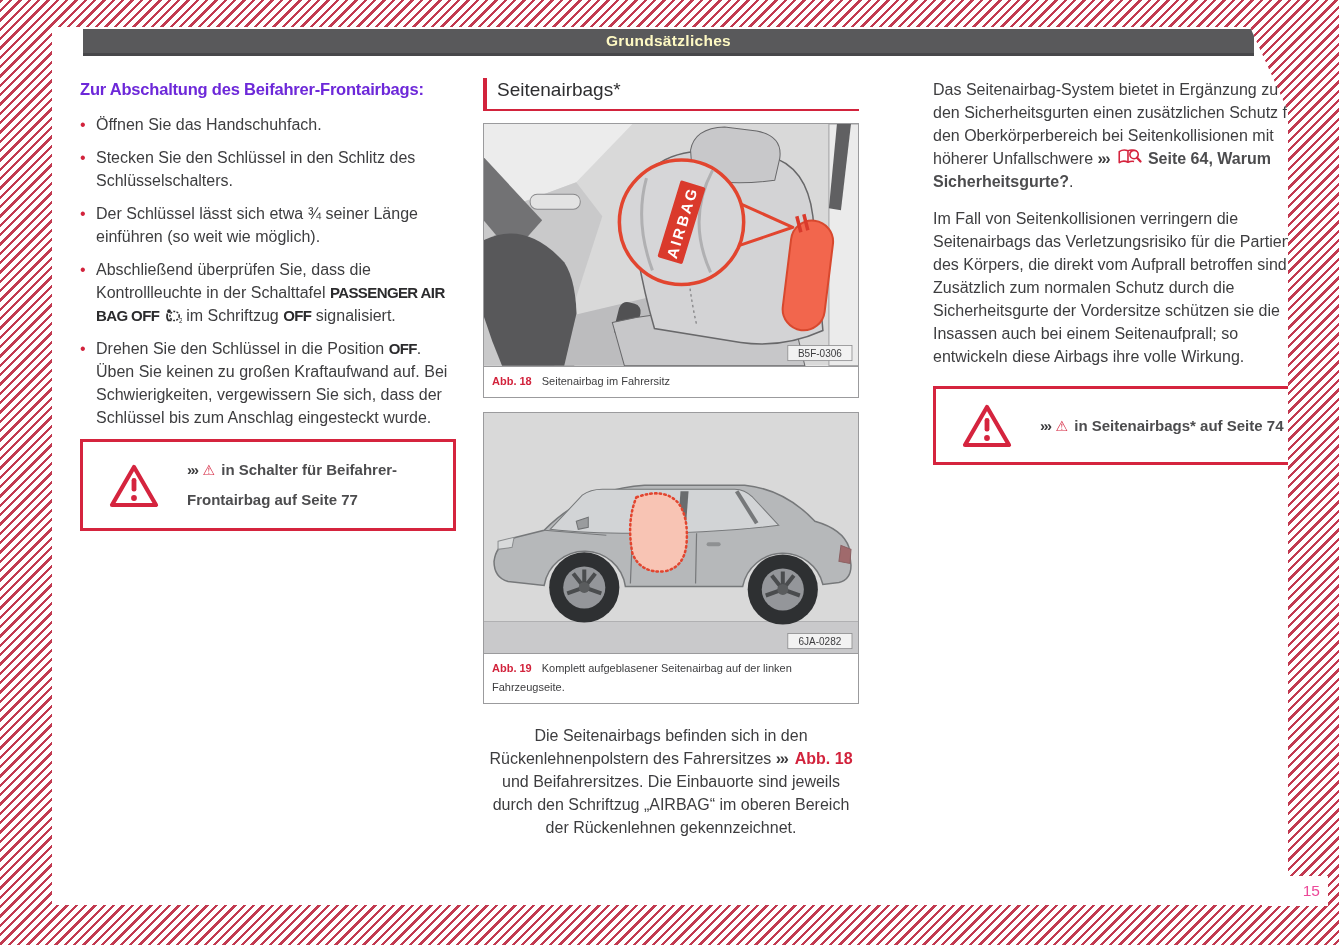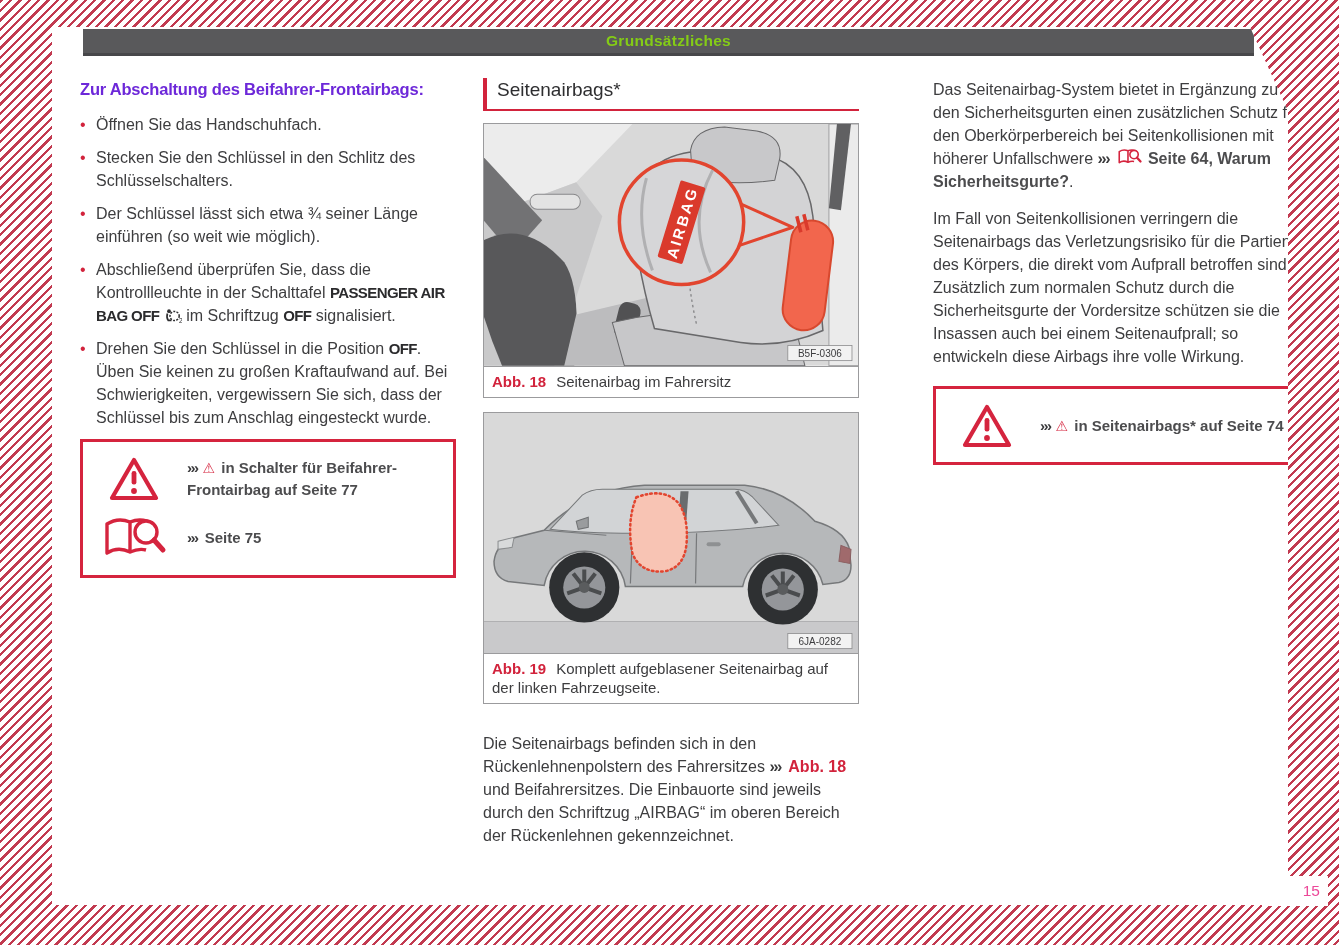--- a/index.html
+++ b/index.html
@@ -18,21 +18,21 @@
     clip-path: polygon(0 0, 1198px 0, 1236px 84px, 1236px 100%, 0 100%);
   }
 
   .header-bar {
     position:absolute; left:31px; top:2px; width:1171px; height:27px;
     background: var(--header-gray,#59595b);
     border-bottom:3px solid #47474a;
     display:flex; align-items:center; justify-content:center;
   }
   .header-bar span {
-    color:#84cc16; font-weight:700; font-size:15.5px; letter-spacing:.3px;
+    color:#fef9c3; font-weight:700; font-size:15.5px; letter-spacing:.3px;
   }
 
   .col { position:absolute; top:51px; width:376px; font-size:16px;
          line-height:23px; color:var(--body-text,#3d3d3f); }
   .col1 { left:28px; }
   .col2 { left:431px; }
   .col3 { left:833px;margin-left:48px; }
 
   .col1 h2 { font-size:16.5px; line-height:23px; color:#6d28d9;
              margin-bottom:12px; letter-spacing:-.2px; }
@@ -41,41 +41,41 @@
   .bullet::before { content:"•"; color:var(--accent-red,#d2233c);
     display:inline-block; width:16px; margin-left:-16px; }
 
   .cnd { font-weight:700; letter-spacing:-.6px; font-size:15px; color:#2b2b2d; }
 
   .wbox { border:3px solid var(--warning-red,#d5243e); background:#fff;
           padding:8px 10px; }
   .wbox-left { }
   .wrow { display:flex; align-items:center; gap:14px; padding:5px 2px; }
   .wicon { width:78px; display:flex; justify-content:center; flex:0 0 78px; }
-  .wtext { font-size:15px; line-height:21px; font-weight:700; color:#4c4c4e; }
+  .wtext { font-size:15px; line-height:30px; font-weight:700; color:#4c4c4e; }
 
   .chev { font-weight:700; letter-spacing:-1.5px; color:#3a3a3c; padding-right:3px; }
   .warn-glyph { color:var(--warning-red,#d5243e); font-size:14px; font-weight:400; padding:0 2px; }
   .figref { color:var(--accent-red,#d2233c); font-weight:700; }
   .pageref { font-weight:700; color:#4c4c4e; }
 
   .sec-head { font-size:19px; line-height:23px; font-weight:400; color:#2e2e30;
     border-left:4px solid var(--accent-red,#d2233c);
     border-bottom:2px solid var(--accent-red,#d2233c);
     padding:0 0 8px 10px; }
 
   .figure { border:1px solid #9b9b9d; background:#fff; }
   .fig18 { margin-top:12px; }
   .fig19 { margin-top:14px; }
   .figure svg { display:block; width:100%; height:auto; }
   .caption { border-top:1px solid #9b9b9d; padding:5px 8px 6px;
-             font-size:15px; line-height:19px; color:#3d3d3f; }
+             font-size:11px; line-height:19px; color:#3d3d3f; }
   .cap-label { color:var(--accent-red,#d2233c); font-weight:700; margin-right:10px; }
 
-  .midpara { margin-top:28px; }
+  .midpara { margin-top:20px;text-align:center; }
   .col3 .p1 { margin-bottom:14px; }
   .col3 .p2 { margin-bottom:18px; }
 
   .inline-icon { display:inline-block; vertical-align:-2px; }
 
   .page-num {
     position:absolute; left:1262px; top:876px; width:66px; height:30px;
     background:#fff; display:flex; align-items:center; justify-content:flex-end;
     padding-right:8px; font-size:15.5px; color:#ec4899;
   }
@@ -110,32 +110,20 @@
       <div class="wbox wbox-left">
         <div class="wrow">
           <span class="wicon">
             <svg width="52" height="47" viewBox="0 0 52 47">
               <path d="M26 5 L48 43 L4 43 Z" fill="#fff" stroke="#d5243e" stroke-width="4.2" stroke-linejoin="round"></path>
               <rect x="23.6" y="16" width="4.8" height="13.5" rx="2.2" fill="#d5243e"></rect>
               <circle cx="26" cy="36" r="2.9" fill="#d5243e"></circle>
             </svg>
           </span>
           <p class="wtext"><span class="chev">›››</span><span class="warn-glyph">⚠</span> <span>in Schalter für Beifahrer-Frontairbag auf Seite 77</span></p>
-        </div>
-        <div class="wrow">
-          <span class="wicon">
-            <svg width="66" height="50" viewBox="0 0 66 50">
-              <path d="M6 12 Q17 5 29 10 L29 40 Q17 34 6 41 Z" fill="#fff" stroke="#d5243e" stroke-width="3.4" stroke-linejoin="round"></path>
-              <path d="M29 10 Q41 5 52 12 L52 24" fill="none" stroke="#d5243e" stroke-width="3.4" stroke-linejoin="round"></path>
-              <path d="M29 40 Q38 36 45 38" fill="none" stroke="#d5243e" stroke-width="3.4"></path>
-              <circle cx="45" cy="20" r="11" fill="#fff" stroke="#d5243e" stroke-width="3.4"></circle>
-              <path d="M53 28 L62 38" stroke="#d5243e" stroke-width="5" stroke-linecap="round"></path>
-            </svg>
-          </span>
-          <p class="wtext"><span class="chev">›››</span> <span>Seite 75</span></p>
         </div>
       </div>
     </div>
 
     <div class="col col2">
       <div class="sec-head">Seitenairbags*</div>
 
       <div class="figure fig18">
         <svg viewBox="0 0 373 241">
           <rect width="373" height="241" fill="#d9d9d9"></rect>

